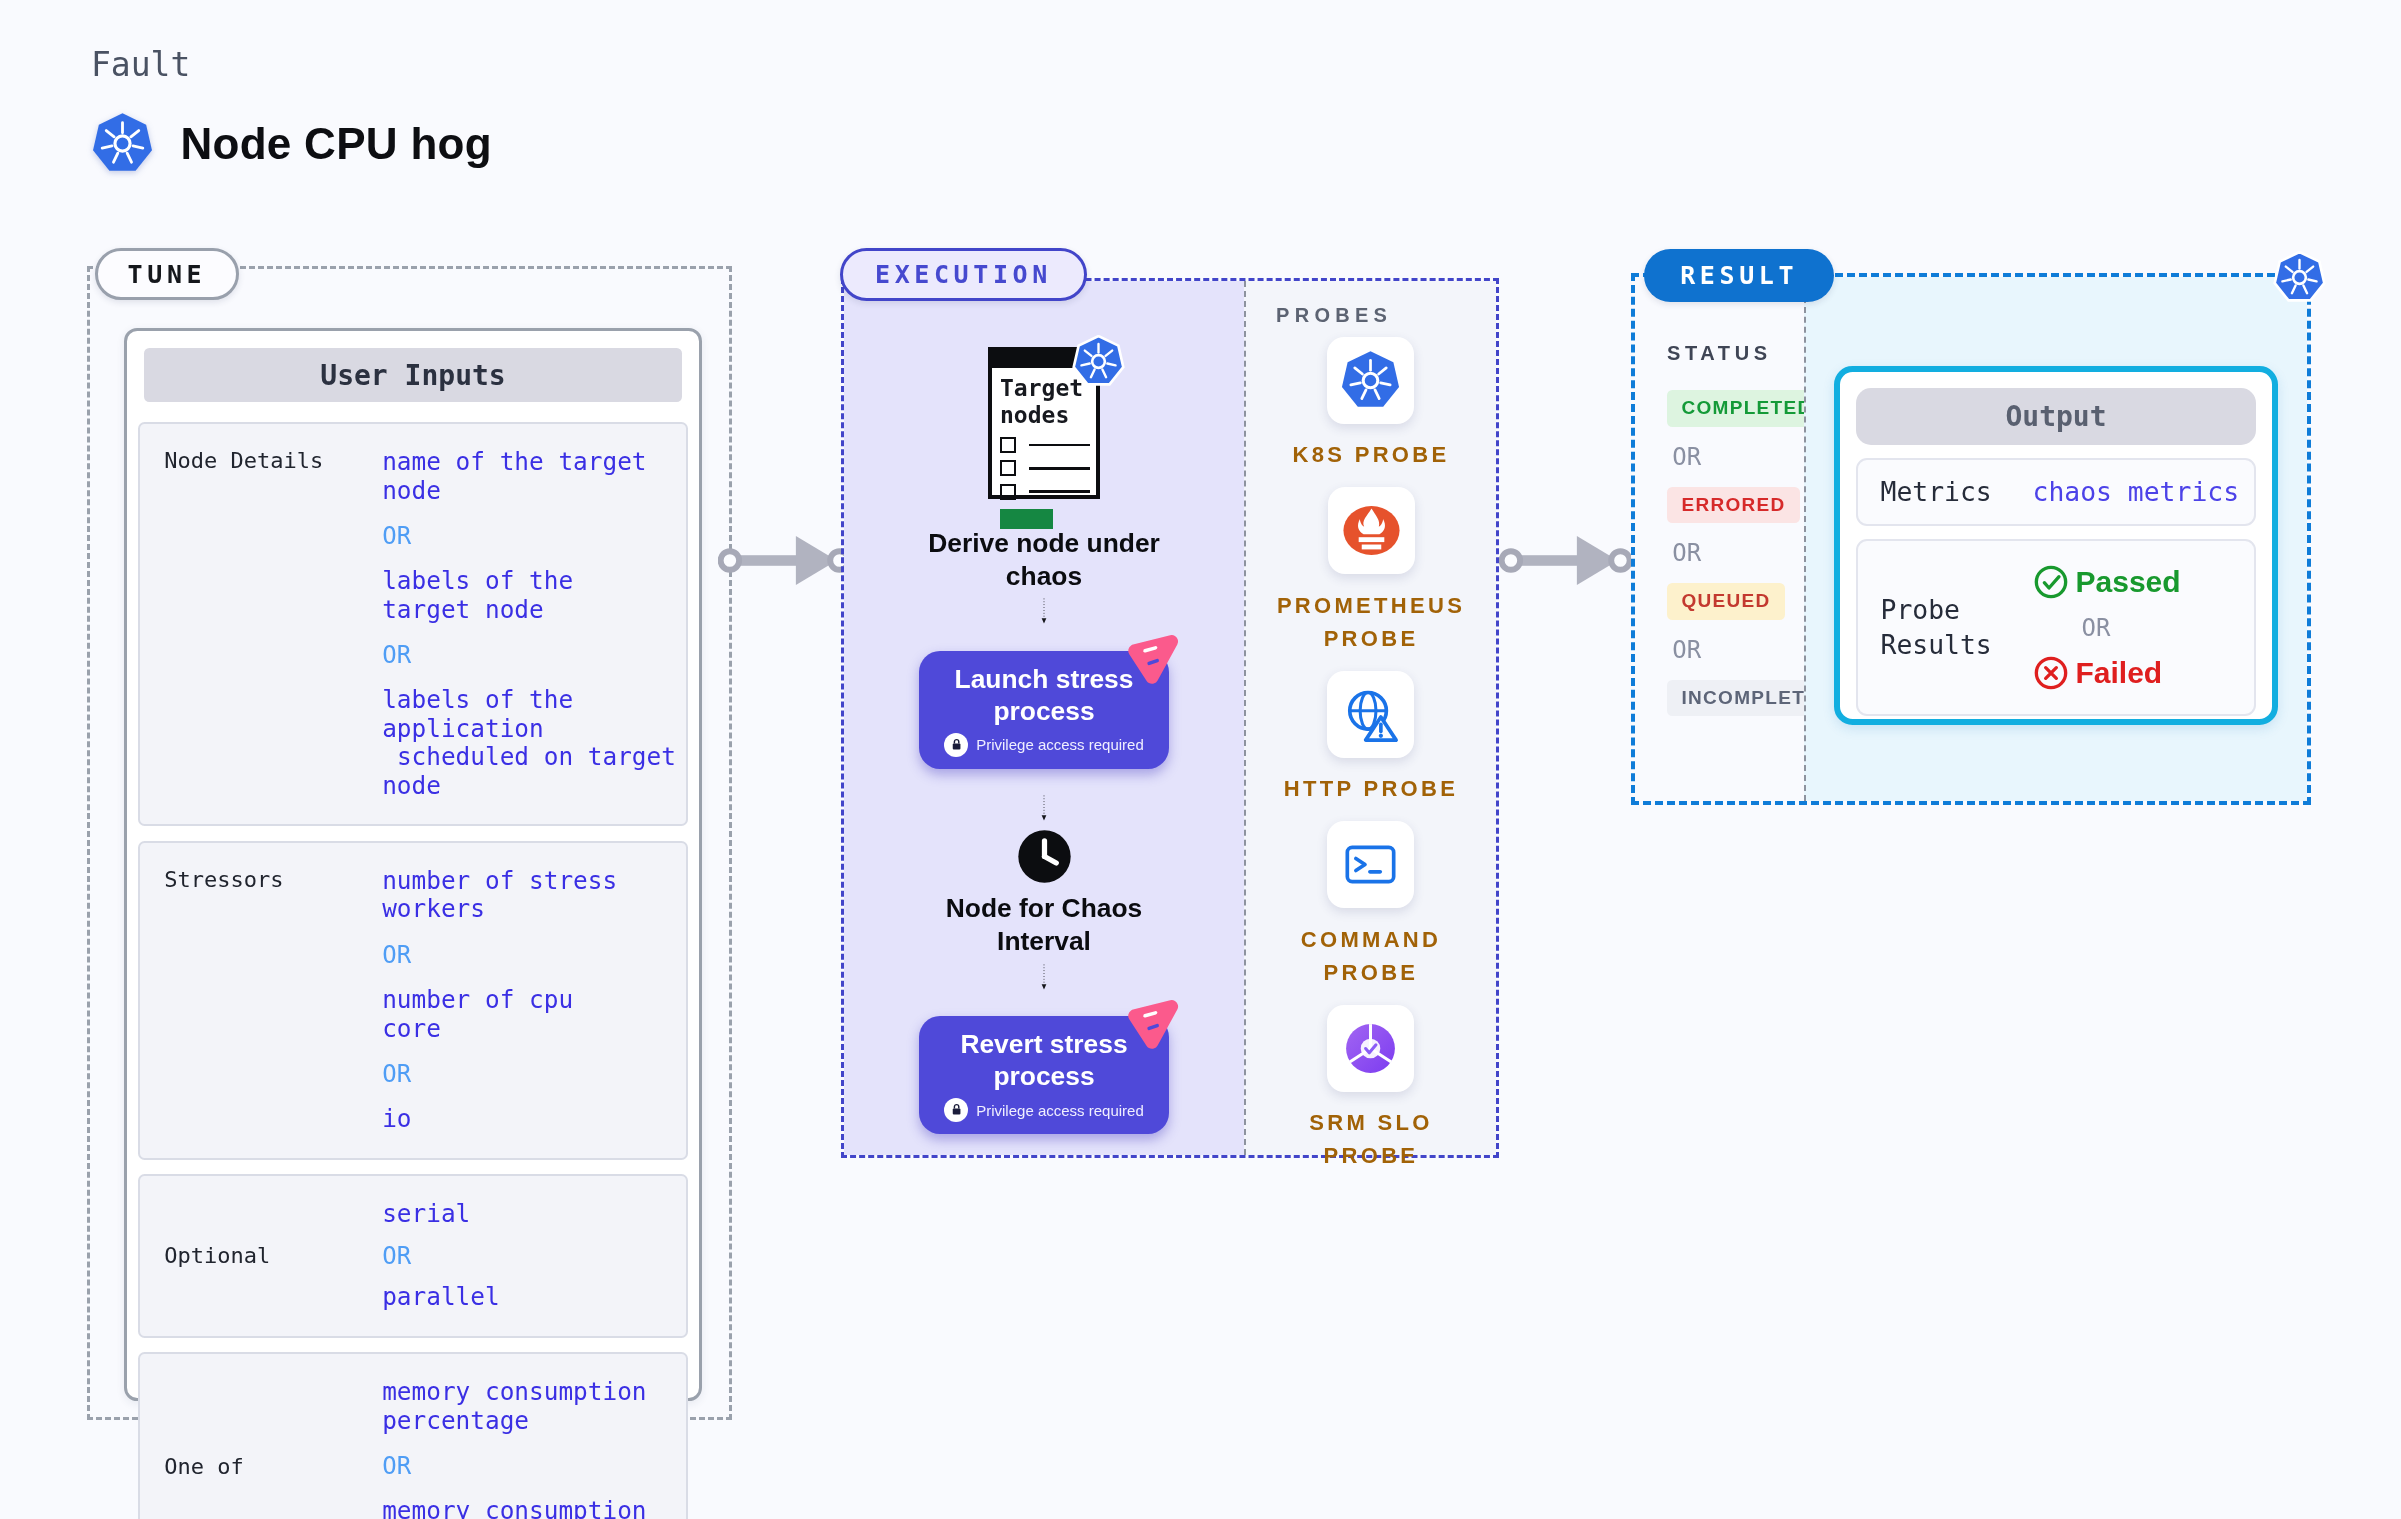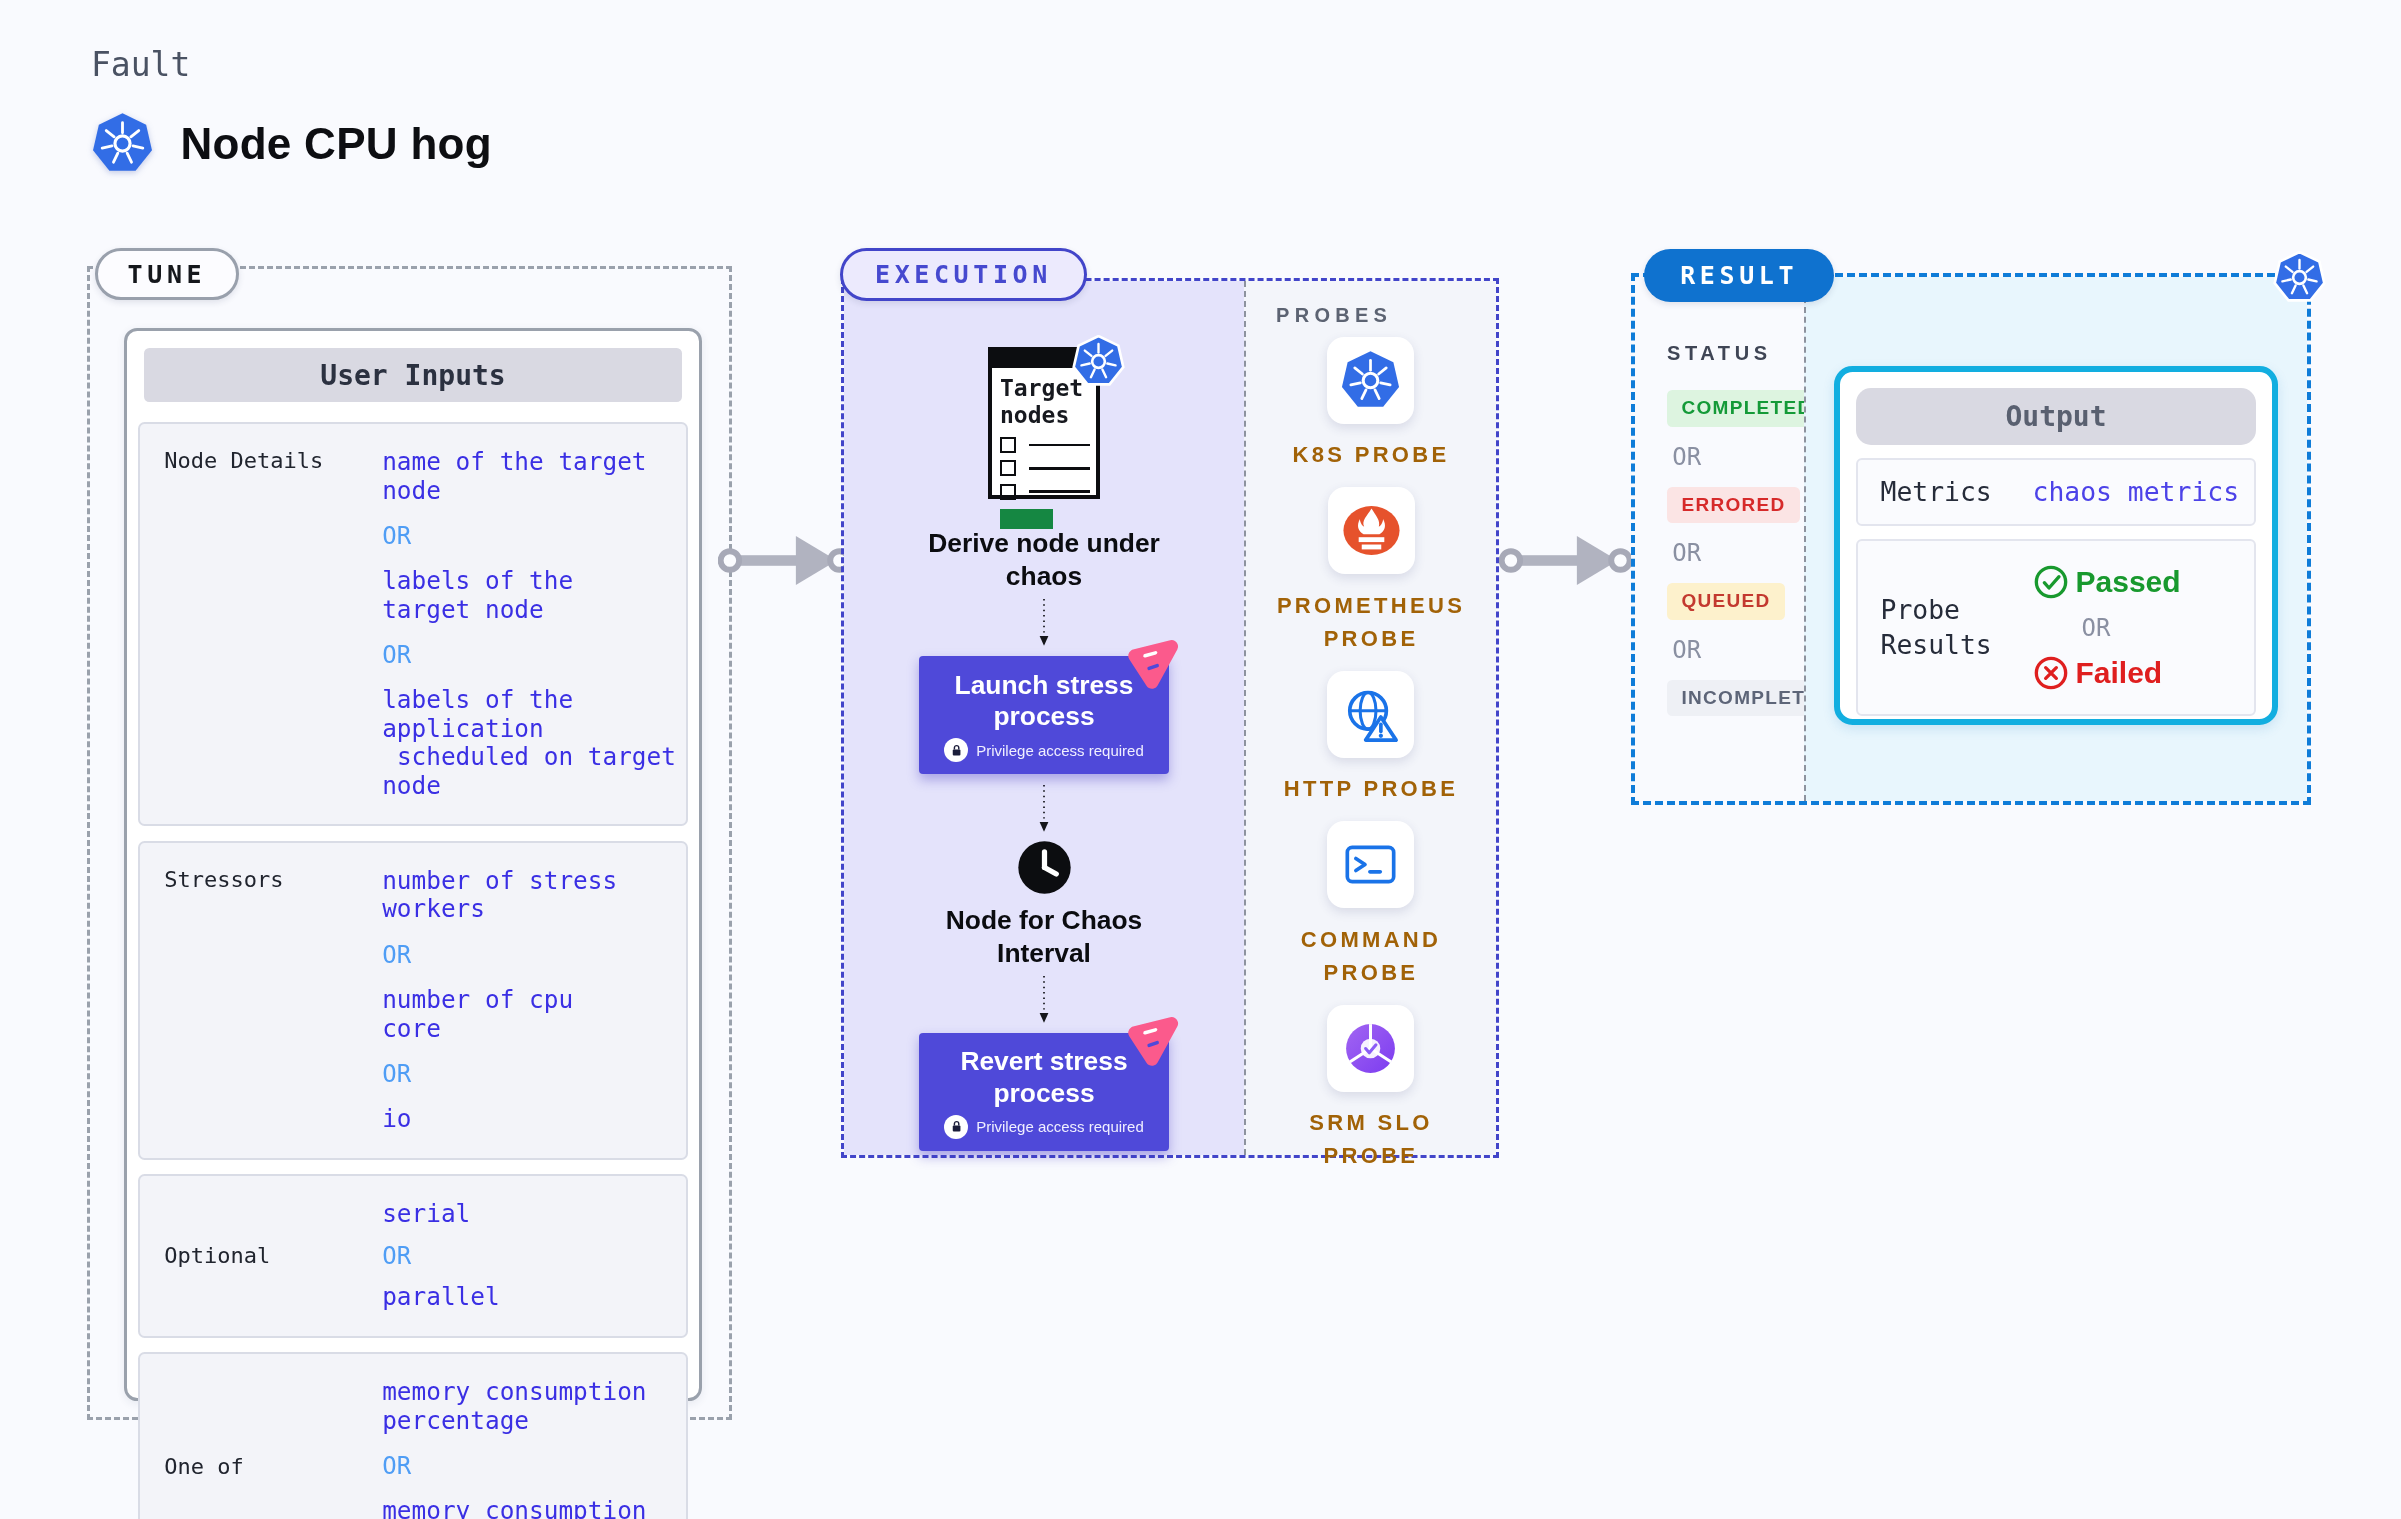--- a/index.html
+++ b/index.html
@@ -115,22 +115,22 @@
   .win-btn { width:53px; height:20px; background:#158742; margin-top:9.2px; }
   .win-k8s { position:absolute; right:-29px; top:-16px; width:53px; height:53px; }
 
   .step-caption {
     text-align:center; font-size:26.4px; font-weight:bold; color:#0b0c10; line-height:1.25;
   }
   .connector { width:16px; height:63px; margin:5.3px 0; }
   .clock-wrap { margin:2.6px 0 6.6px 0; }
 
   .stress-btn {
-    position:relative; width:250px; background:#4f49d9; border-radius:4px;
-    padding:13.2px 6.6px 12px 6.6px; margin:4px 0;
+    position:relative; width:250px; background:#4f49d9; border-radius:21px;
+    padding:13.2px 6.6px 12px 6.6px; margin:21px 0;
     box-shadow:0 5.3px 12px rgba(60,50,190,.35);
   }
   .btn-title {
     text-align:center; color:#ffffff; font-size:26.4px; font-weight:bold; line-height:1.2;
   }
   .priv-row { display:flex; align-items:center; justify-content:center; gap:8px; margin-top:5.3px; }
   .lock-circle {
     width:24px; height:24px; border-radius:50%; background:#ffffff;
     display:flex; align-items:center; justify-content:center; flex:0 0 auto;
   }
@@ -162,21 +162,21 @@
     position:absolute; left:28px; top:89px; width:444px; height:359px;
     background:#ffffff; border:6.6px solid #12aee0; border-radius:18.5px; padding:16px;
     box-shadow:0 4px 12px rgba(30,120,190,.15);
   }
   .output-header {
     height:57px; background:#d9d9e2; border-radius:15px;
     display:flex; align-items:center; justify-content:center;
     font-family:"DejaVu Sans Mono", monospace; font-weight:bold; font-size:28px; color:#596070;
   }
   .output-row {
-    background:#fafbfe; border:2px solid #e3e5ee; border-radius:6px;
+    background:#fafbfe; border:2px solid #e3e5ee; border-radius:11px;
     display:grid; grid-template-columns:152px 1fr; align-items:center;
     padding:14.5px 6.6px 14.5px 22.5px; margin-top:13.2px;
   }
   .output-row .o-label { font-family:"DejaVu Sans Mono", monospace; font-size:26.4px; color:#262c3a; line-height:1.3; }
   .o-value { font-family:"DejaVu Sans Mono", monospace; font-size:26.4px; color:#4c42e8; }
   .pr-results { display:flex; flex-direction:column; gap:13.2px; padding:9.2px 0; }
   .pr-line { display:flex; align-items:center; gap:7px; }
   .pr-line svg { width:36px; height:36px; flex:0 0 auto; }
   .passed-text { font-size:30px; font-weight:bold; color:#18992e; }
   .failed-text { font-size:30px; font-weight:bold; color:#df1f1f; }

